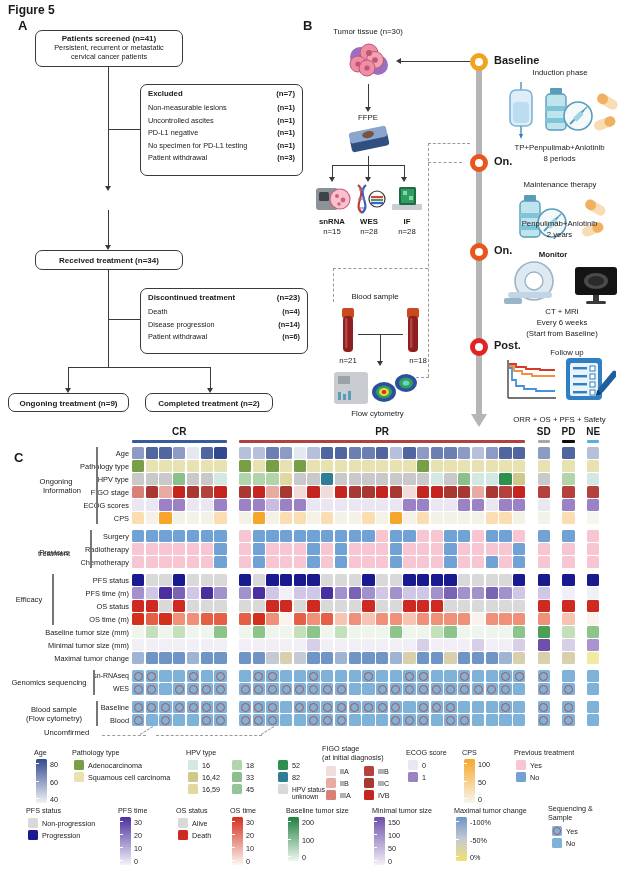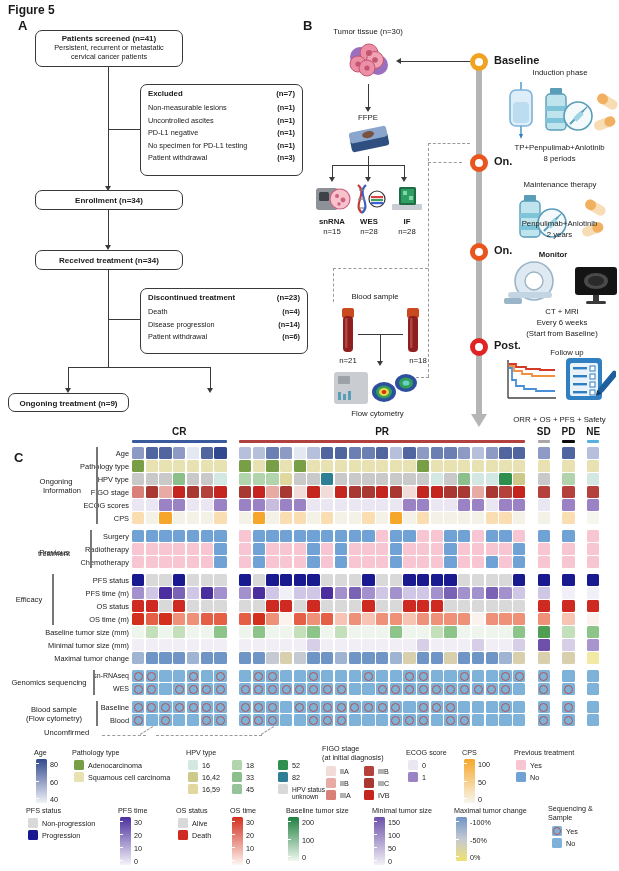--- a/index.html
+++ b/index.html
@@ -87,23 +87,20 @@
           <span>No specimen for PD-L1 testing</span>
           <b>(n=1)</b>
         </div>
         <div class="lrow">
           <span>Patient withdrawal</span>
           <b>(n=3)</b>
         </div>
       </div>
   </div>
 
-  <div class="fbox" style="left:35px;top:190px;width:148px;height:20px;padding-top:5px;">
-    <div class="fbox-title">Enrollment (n=34)</div>
-  </div>
 
   <div class="vline" style="left:108px;top:210px;height:36px;"></div>
   <div class="arrow-down" style="left:105px;top:245px;"></div>
 
   <div class="fbox" style="left:35px;top:250px;width:148px;height:20px;padding-top:5px;">
     <div class="fbox-title">Received treatment (n=34)</div>
   </div>
 
   <div class="vline" style="left:108px;top:270px;height:98px;"></div>
   <div class="hline" style="left:108px;top:319px;width:32px;"></div>
@@ -130,20 +127,23 @@
   </div>
 
   <div class="hline" style="left:68px;top:367px;width:143px;"></div>
   <div class="vline" style="left:68px;top:367px;height:22px;"></div>
   <div class="arrow-down" style="left:65px;top:388px;"></div>
   <div class="vline" style="left:210px;top:367px;height:22px;"></div>
   <div class="arrow-down" style="left:207px;top:388px;"></div>
 
   <div class="fbox" style="left:8px;top:393px;width:121px;height:19px;padding-top:5px;">
     <div class="fbox-title">Ongoning treatment (n=9)</div>
+  </div>
+  <div class="fbox" style="left:145px;top:393px;width:128px;height:19px;padding-top:5px;">
+    <div class="fbox-title">Completed treatment (n=2)</div>
   </div>
 
   <div class="b-label" style="left:318px;top:27px;width:100px;">Tumor tissue (n=30)</div>
 
   <svg class="abs" style="left:344px;top:40px;" width="50" height="42">
     <circle cx="16" cy="17" r="10" fill="#9a6fc0"></circle>
       <circle cx="34" cy="25" r="10" fill="#9a6fc0"></circle>
     <circle cx="25" cy="13" r="9" fill="#ec8fa6" stroke="#c2556f" stroke-width="1"></circle>
     <circle cx="14" cy="24" r="8" fill="#ec8fa6" stroke="#c2556f" stroke-width="1"></circle>
     <circle cx="31" cy="20" r="8.5" fill="#f0a3b5" stroke="#c2556f" stroke-width="1"></circle>

